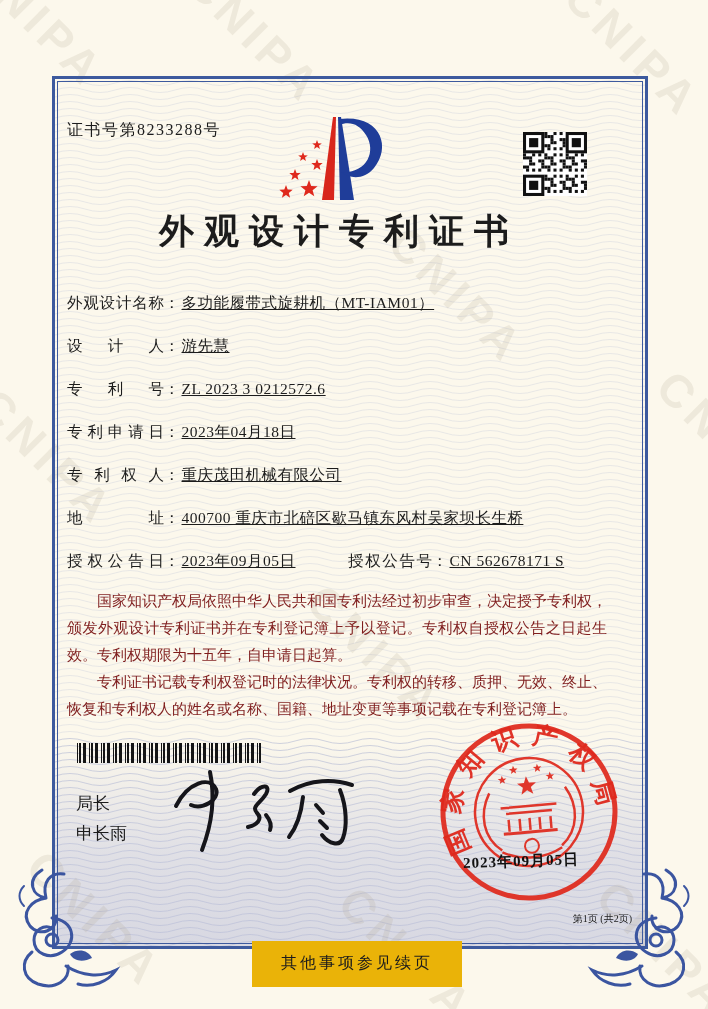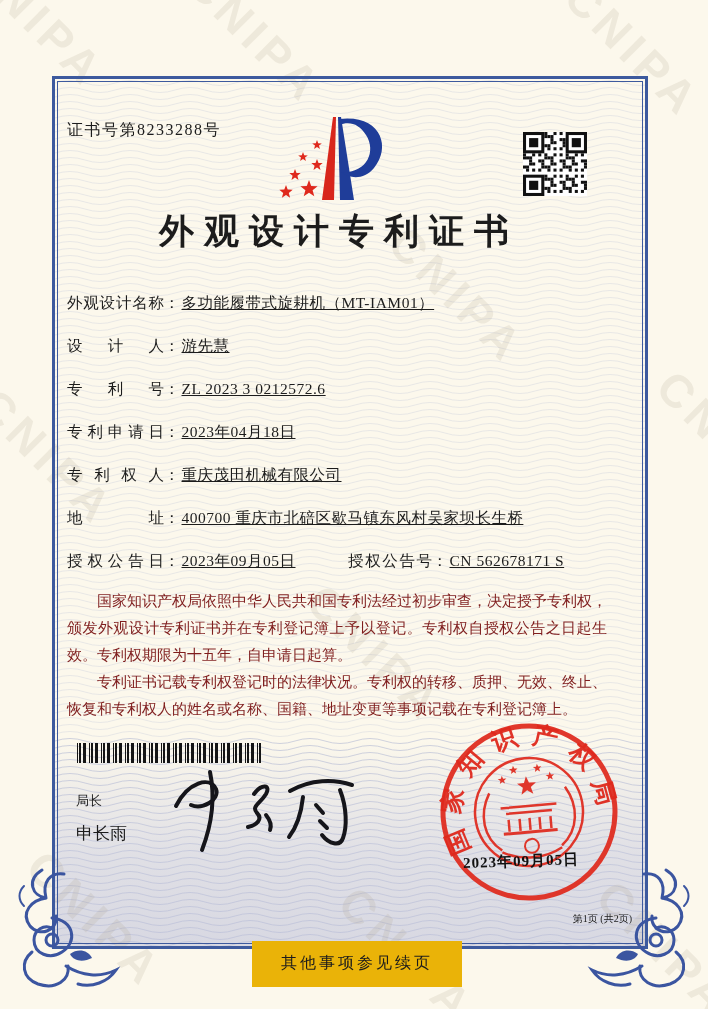--- a/index.html
+++ b/index.html
@@ -27,21 +27,21 @@
          font-family:"Liberation Serif","DejaVu Serif",serif;}
   .frow{position:absolute;left:31px;font-size:15.5px;white-space:nowrap;}
   .flabel{display:inline-block;width:97px;text-align:justify;text-align-last:justify;vertical-align:top;}
   .fcolon{display:inline-block;margin-right:2px;}
   .fvalue{letter-spacing:0.5px;text-decoration:underline;}
   .fgroup2{position:absolute;left:281px;top:0;}
   .paras{position:absolute;left:31px;top:512px;width:540px;font-size:15px;
          line-height:27px;text-align:justify;color:#7f1d1d;}
   .paras p{margin:0;text-indent:2em;}
   .barcode{position:absolute;left:41px;top:667px;width:188px;height:20px;}
-  .sig-title{position:absolute;left:40px;top:716px;font-size:13px;
+  .sig-title{position:absolute;left:40px;top:716px;font-size:17px;
              font-family:"Liberation Sans","DejaVu Sans",sans-serif;}
   .sig-name{position:absolute;left:40px;top:746px;font-size:17px;
             font-family:"Liberation Sans","DejaVu Sans",sans-serif;}
   .sig-hand{position:absolute;left:130px;top:688px;width:200px;height:92px;}
   .seal{position:absolute;left:398px;top:641px;width:190px;height:190px;transform:rotate(-5deg);}
   .seal-date{position:absolute;left:405px;top:776px;width:160px;text-align:center;
              font-size:15px;font-weight:bold;letter-spacing:1px;color:#111;
              transform:rotate(-2deg);z-index:4;}
   .page-info{position:absolute;left:0;top:836px;width:100%;text-align:right;font-size:10px;}
   

